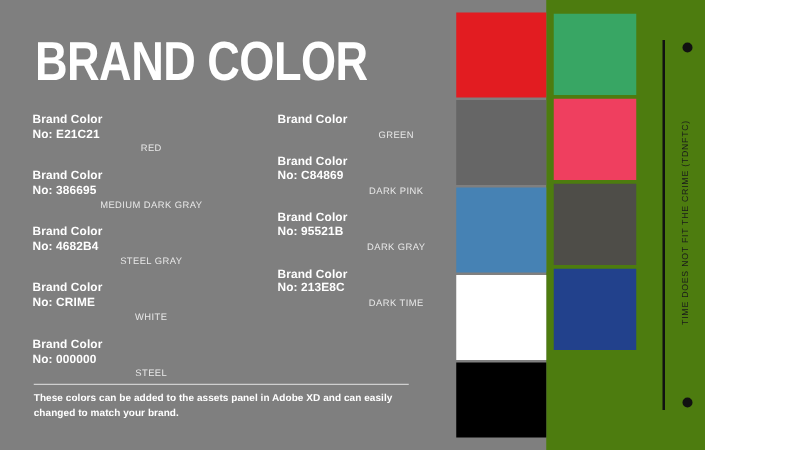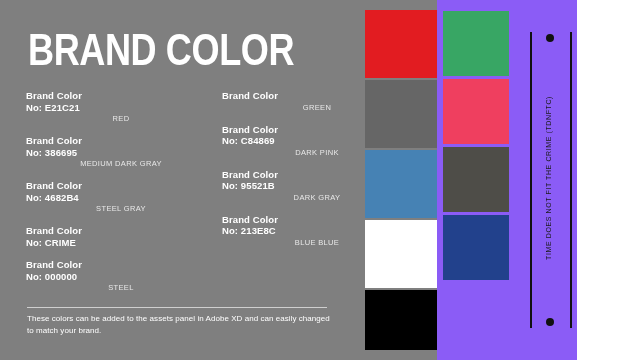--- a/index.html
+++ b/index.html
@@ -5,23 +5,22 @@
   html, body {
     margin: 0;
     padding: 0;
     background: #ffffff;
   }
   #slide {
     position: relative;
     width: 564px;
     height: 360px;
     overflow: hidden;
-    background: #8b5cf6;
+    background: #4d7c0f;
     font-family: "Liberation Sans", sans-serif;
-    padding-left: 13px;
   }
   
   .gray-panel {
     position: absolute;
     left: 0;
     top: 0;
     width: 437px;
     height: 360px;
     background: #7f7f7f;
   }
@@ -76,20 +75,21 @@
   }
   .footnote {
     position: absolute;
     left: 27px;
     top: 313px;
     width: 310px;
     color: #ffffff;
     font-size: 8px;
     line-height: 11.5px;
     letter-spacing: 0.05px;
+    font-weight: bold;
   }
   
   .sw {
     position: absolute;
     left: 365px;
     width: 72px;
   }
   .sw2 {
     position: absolute;
     left: 443px;
@@ -152,20 +152,21 @@
       <div class="line3">MEDIUM DARK GRAY</div>
     </div>
     <div class="swatch-entry">
       <div class="line1">Brand Color</div>
       <div class="line2">No: 4682B4</div>
       <div class="line3">STEEL GRAY</div>
     </div>
     <div class="swatch-entry">
       <div class="line1">Brand Color</div>
       <div class="line2">No: CRIME</div>
+      <div class="line3">WHITE</div>
     </div>
     <div class="swatch-entry">
       <div class="line1">Brand Color</div>
       <div class="line2">No: 000000</div>
       <div class="line3">STEEL</div>
     </div>
   </div>
 
   <div class="col col-right">
     <div class="swatch-entry">
@@ -178,21 +179,21 @@
       <div class="line3">DARK PINK</div>
     </div>
     <div class="swatch-entry">
       <div class="line1">Brand Color</div>
       <div class="line2">No: 95521B</div>
       <div class="line3">DARK GRAY</div>
     </div>
     <div class="swatch-entry">
       <div class="line1">Brand Color</div>
       <div class="line2">No: 213E8C</div>
-      <div class="line3">BLUE BLUE</div>
+      <div class="line3">DARK TIME</div>
     </div>
   </div>
 
   <div class="divider"></div>
   <div class="footnote">These colors can be added to the assets panel in Adobe XD and can easily changed to match your brand.</div>
 
   <div class="sw">
     <div class="chip" style="top: 10px; height: 68px; width: 72px; background: rgb(226, 28, 33);"></div>
     <div class="chip" style="top: 80px; height: 68px; width: 72px; background: rgb(102, 102, 102);"></div>
     <div class="chip" style="top: 150px; height: 68px; width: 72px; background: rgb(70, 130, 180);"></div>

